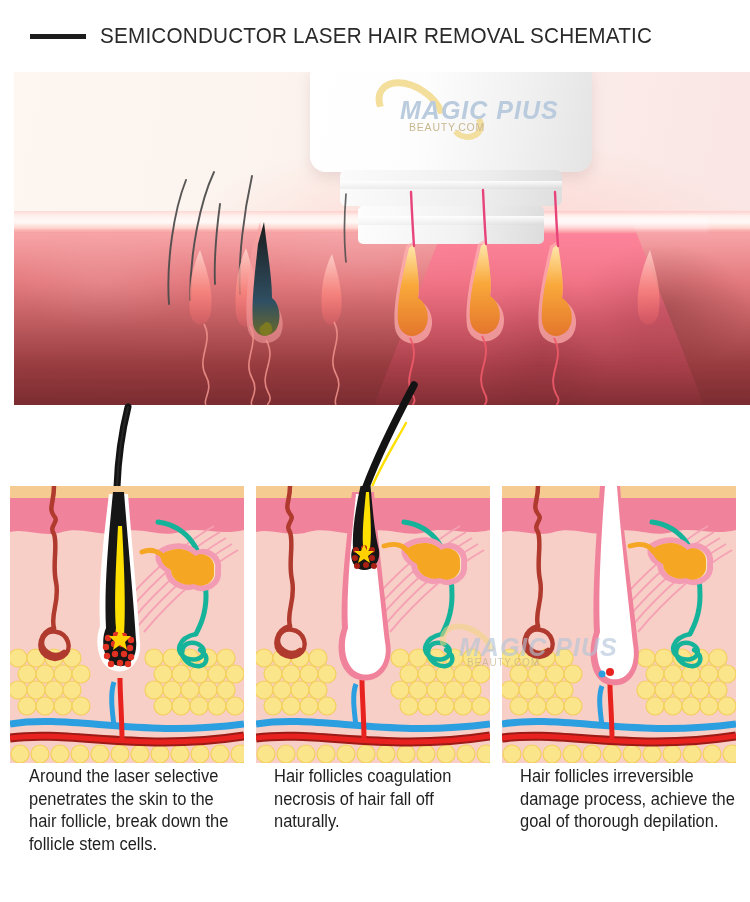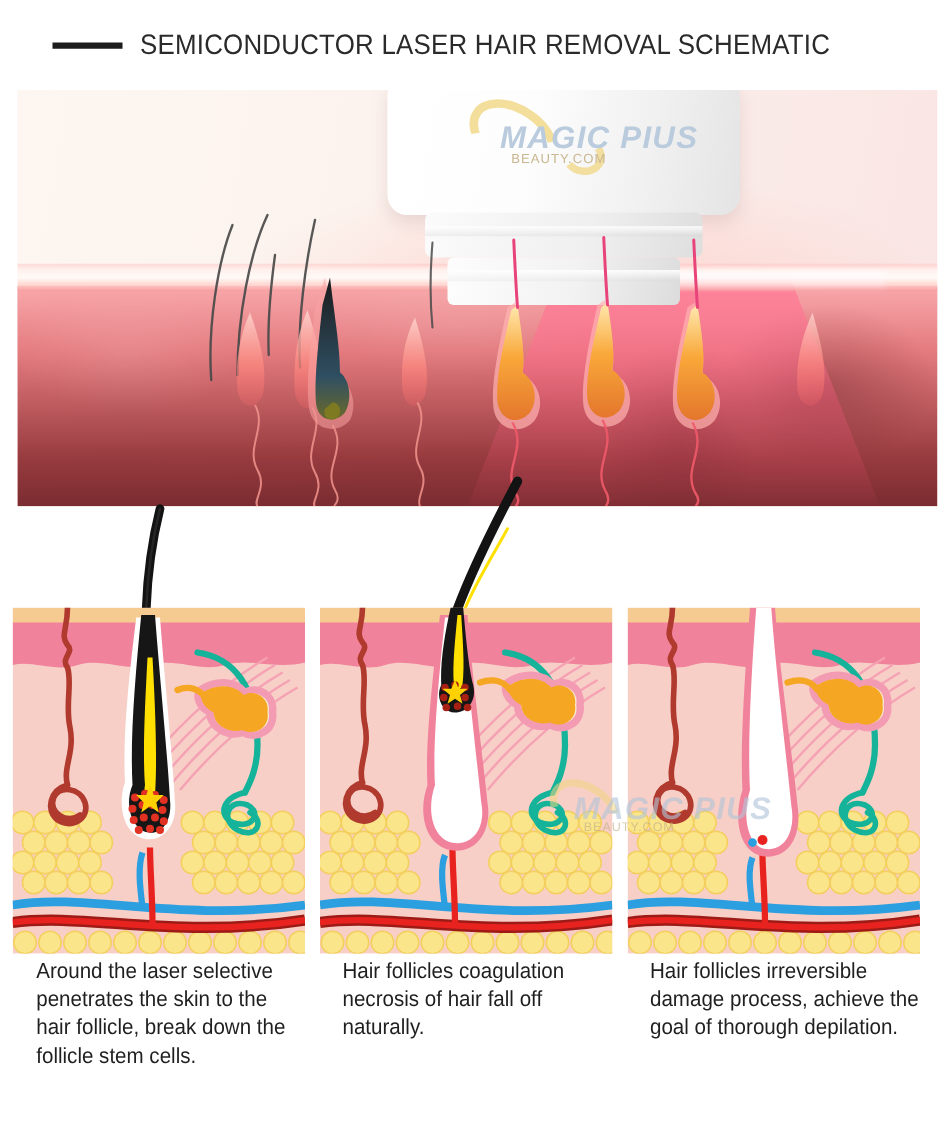--- a/index.html
+++ b/index.html
@@ -7,21 +7,21 @@
   body {
     font-family:"Liberation Sans", sans-serif;
     background:#ffffff;
     position:relative;
     overflow:hidden;
   }
 
   
   .header {
     position:absolute; left:0; top:0; width:750px; height:72px;
-    display:flex; align-items:center;padding-left:12px;
+    display:flex; align-items:center;
   }
   .header-dash {
     width:56px; height:5px; background:#1c1c1c; margin-left:30px; flex:none;
   }
   .header-title {
     margin-left:14px;
     font-size:22.5px;
     letter-spacing:0.2px;
     color:#2a2a2a;
     font-family:"Liberation Sans Narrow","Liberation Sans",sans-serif;

